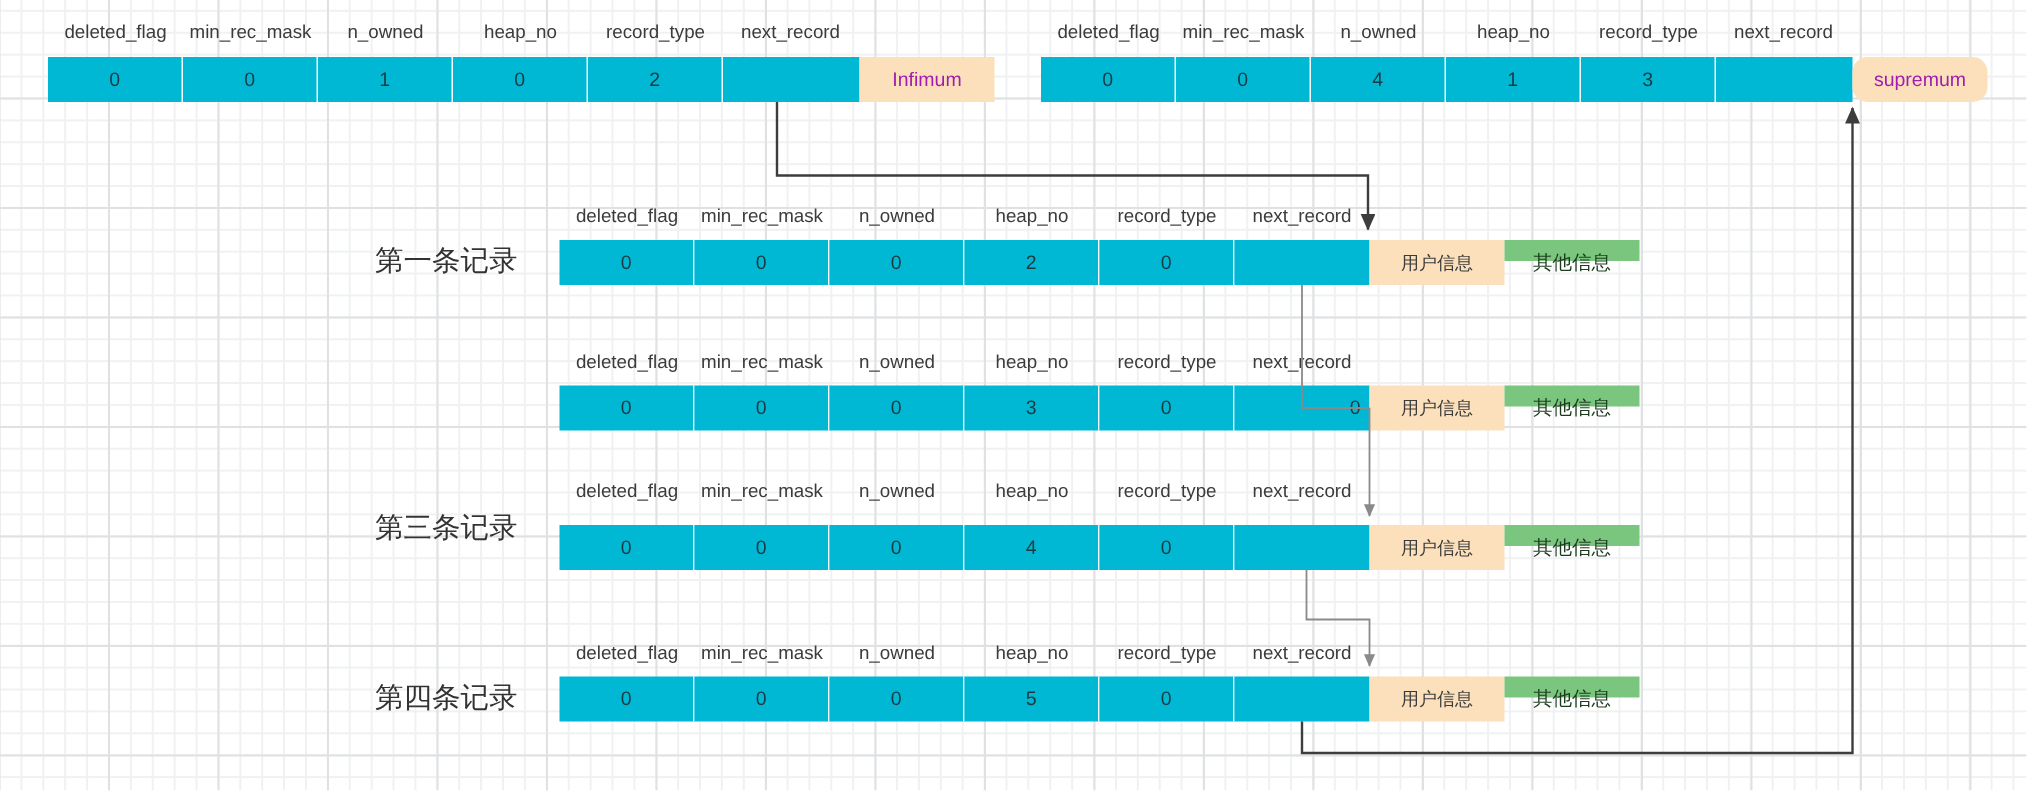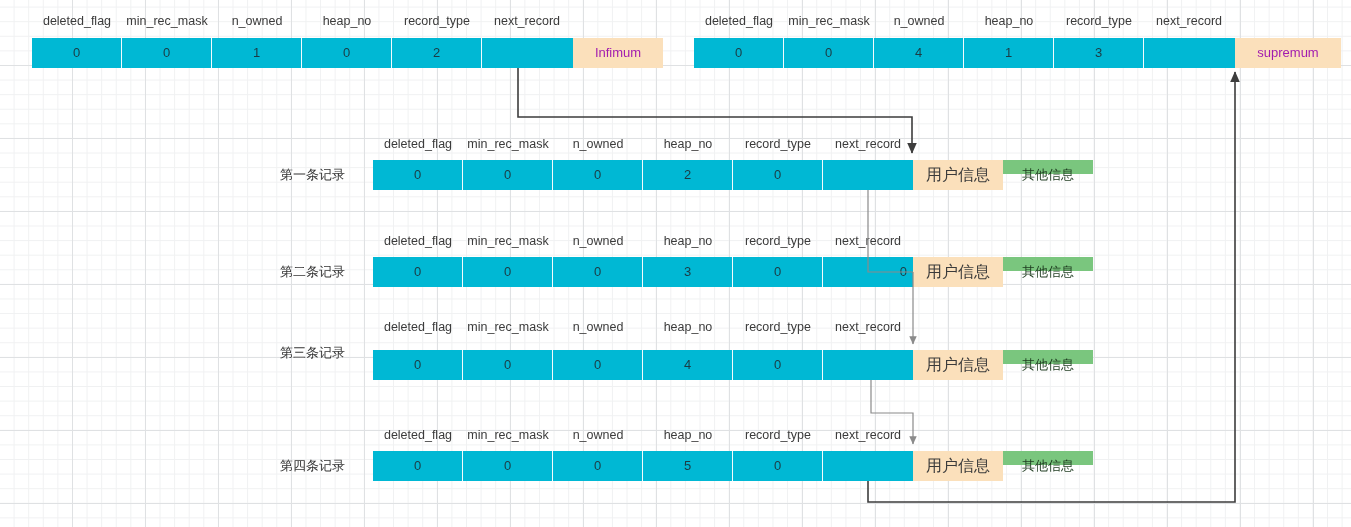--- a/index.html
+++ b/index.html
@@ -57,39 +57,39 @@
     text-align: center;
     box-sizing: border-box;
     white-space: nowrap;
   }
   .userinfo {
     position: absolute;
     height: 30px;
     line-height: 30px;
     background: #fbe0bb;
     color: #3b3b3b;
-    font-size: 16px;
+    font-size: 12px;
     text-align: center;
     box-sizing: border-box;
     white-space: nowrap;
   }
   .otherinfo {
     position: absolute;
     height: 14px;
     line-height: 30px;
     background: #7ac67e;
     color: #1d3a1f;
     font-size: 13px;
     text-align: center;
     box-sizing: border-box;
     white-space: nowrap;
   }
   .rowlabel {
     position: absolute;
-    font-size: 13px;
+    font-size: 19px;
     color: #333;
     text-align: right;
     white-space: nowrap;
     line-height: 30px;
     height: 30px;
   }
   svg.links {
     position: absolute;
     left: 0; top: 0;
     width: 1351px;
@@ -125,39 +125,38 @@
   <div class="hdr" style="left:964px; top:14px; width:90px;">heap_no</div>
   <div class="hdr" style="left:1054px; top:14px; width:90px;">record_type</div>
   <div class="hdr" style="left:1144px; top:14px; width:90px;">next_record</div>
 
   <div class="cell" style="left:694px; top:38px; width:90px;">0</div>
   <div class="cell" style="left:784px; top:38px; width:90px;">0</div>
   <div class="cell" style="left:874px; top:38px; width:90px;">4</div>
   <div class="cell" style="left:964px; top:38px; width:90px;">1</div>
   <div class="cell" style="left:1054px; top:38px; width:90px;">3</div>
   <div class="cell last" style="left:1144px; top:38px; width:91px;"></div>
-  <div class="cap" style="left:1235px; top:38px; width:106px;">supremum</div>
+  <div class="cap" style="left:1235px; top:38px; width:90px;border-radius:10px;">supremum</div>
 
   <div class="rowlabel" style="left:200px; top:160px; width:145px;">第一条记录</div>
   <div class="hdr" style="left:373px; top:137px; width:90px;">deleted_flag</div>
   <div class="hdr" style="left:463px; top:137px; width:90px;">min_rec_mask</div>
   <div class="hdr" style="left:553px; top:137px; width:90px;">n_owned</div>
   <div class="hdr" style="left:643px; top:137px; width:90px;">heap_no</div>
   <div class="hdr" style="left:733px; top:137px; width:90px;">record_type</div>
   <div class="hdr" style="left:823px; top:137px; width:90px;">next_record</div>
   <div class="cell" style="left:373px; top:160px; width:90px;">0</div>
   <div class="cell" style="left:463px; top:160px; width:90px;">0</div>
   <div class="cell" style="left:553px; top:160px; width:90px;">0</div>
   <div class="cell" style="left:643px; top:160px; width:90px;">2</div>
   <div class="cell" style="left:733px; top:160px; width:90px;">0</div>
   <div class="cell last" style="left:823px; top:160px; width:90px; text-align:right; padding-right:6px;"></div>
   <div class="userinfo" style="left:913px; top:160px; width:90px;">用户信息</div>
   <div class="otherinfo" style="left:1003px; top:160px; width:90px;">其他信息</div>
 
-  <div class="rowlabel" style="left:200px; top:257px; width:145px;">第二条记录</div>
   <div class="hdr" style="left:373px; top:234px; width:90px;">deleted_flag</div>
   <div class="hdr" style="left:463px; top:234px; width:90px;">min_rec_mask</div>
   <div class="hdr" style="left:553px; top:234px; width:90px;">n_owned</div>
   <div class="hdr" style="left:643px; top:234px; width:90px;">heap_no</div>
   <div class="hdr" style="left:733px; top:234px; width:90px;">record_type</div>
   <div class="hdr" style="left:823px; top:234px; width:90px;">next_record</div>
   <div class="cell" style="left:373px; top:257px; width:90px;">0</div>
   <div class="cell" style="left:463px; top:257px; width:90px;">0</div>
   <div class="cell" style="left:553px; top:257px; width:90px;">0</div>
   <div class="cell" style="left:643px; top:257px; width:90px;">3</div>

